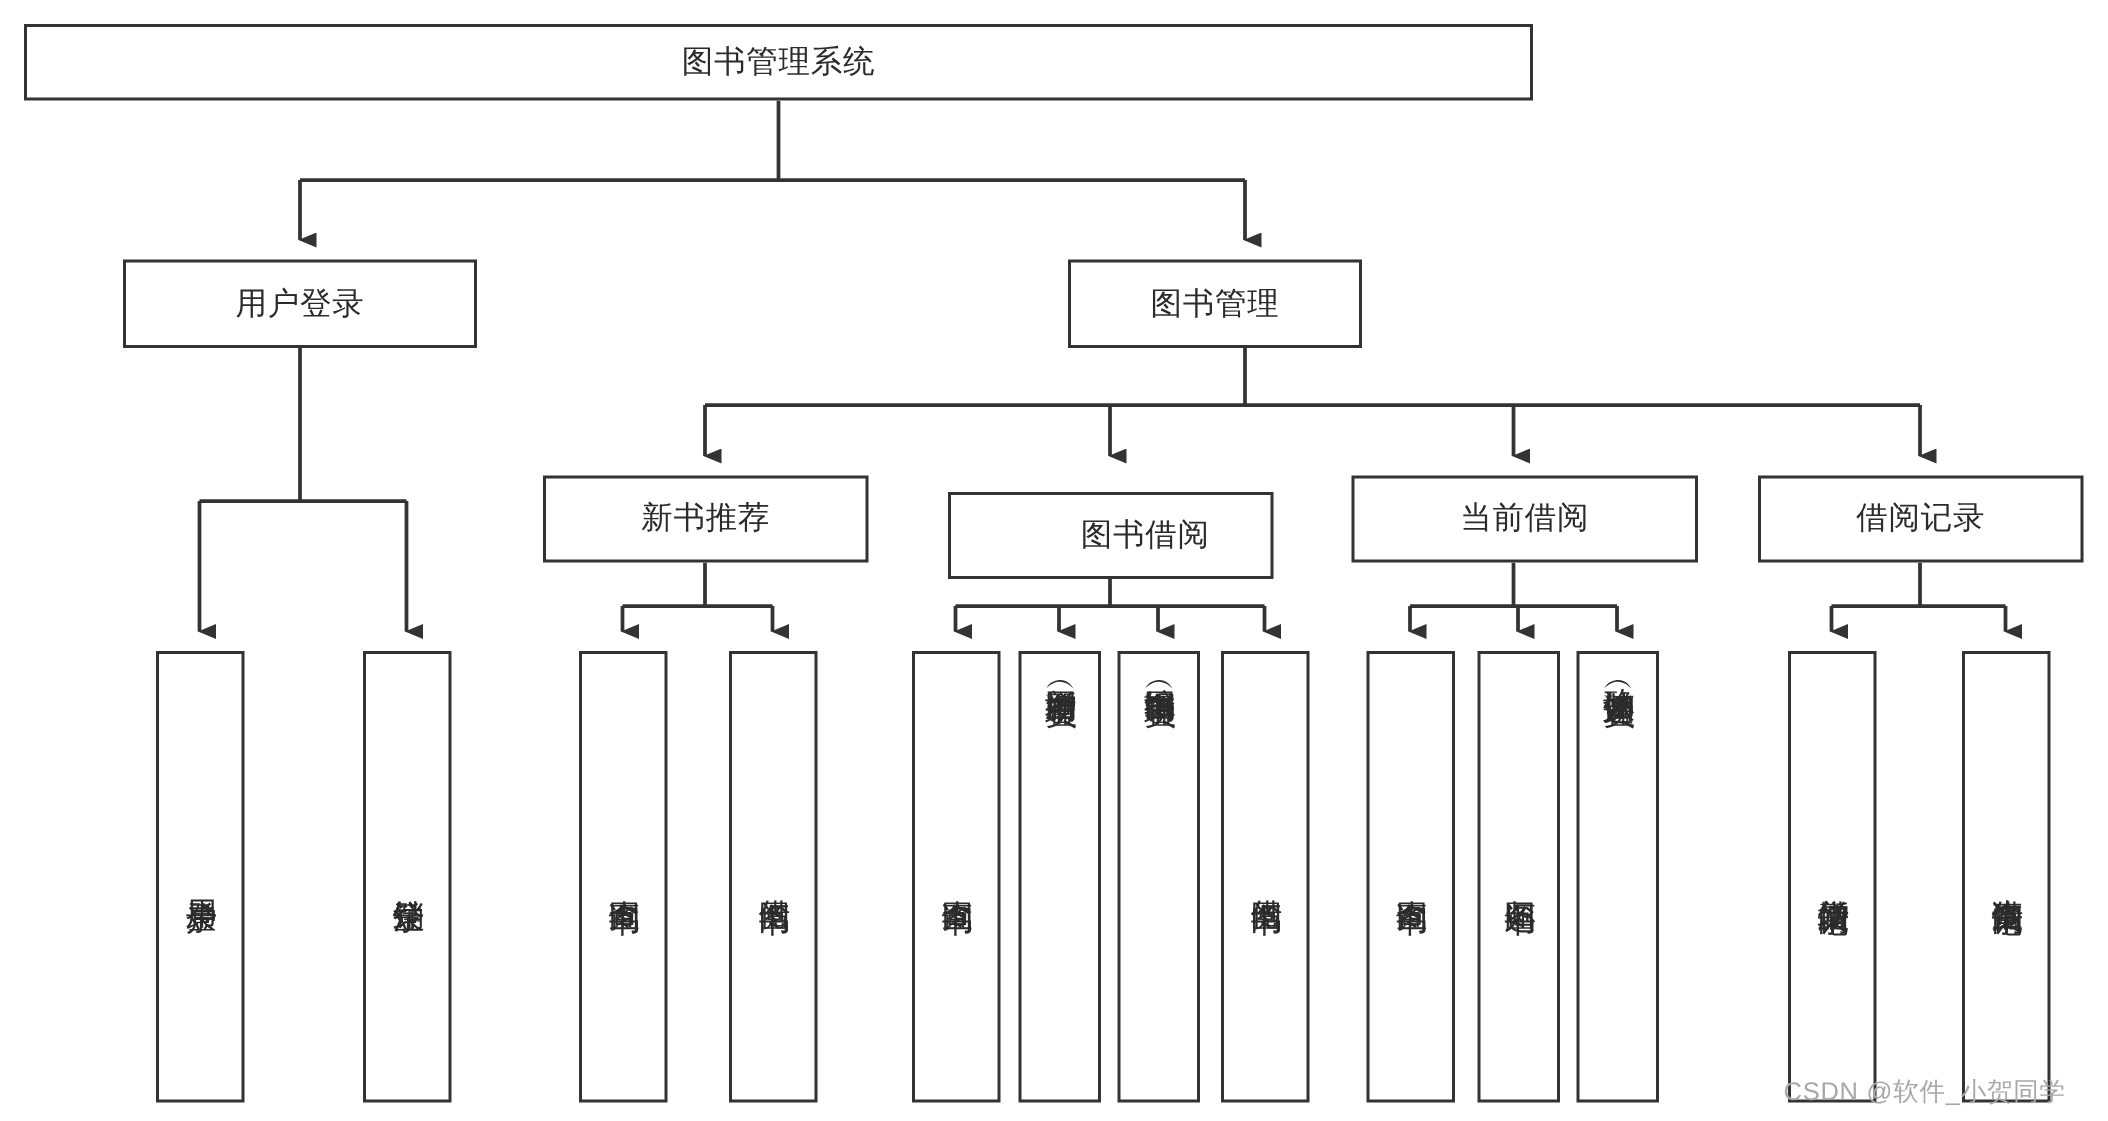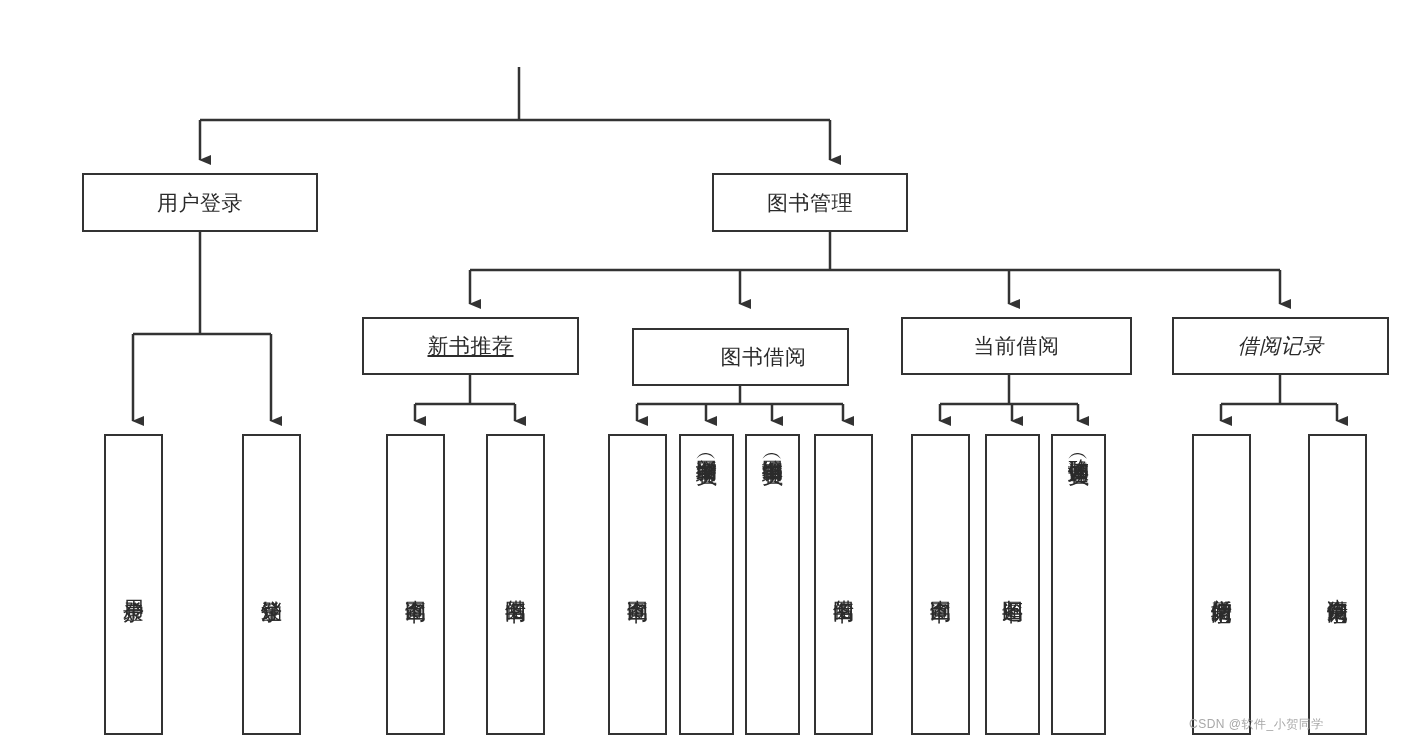--- a/index.html
+++ b/index.html
@@ -55,21 +55,21 @@
     padding-top: 6px;
   }
   .leaf-box.center-v {
     align-items: center;
     padding-top: 0;
   }
   #watermark {
     position: absolute;
     left: 1189px;
     top: 716px;
-    font-size: 12px;
+    font-size: 17px;
     color: #a8a8a8;
     white-space: nowrap;
     letter-spacing: 0.5px;
   }
 </style>
 </head>
 <body>
 
 <div id="canvas">
 
@@ -117,38 +117,41 @@
       <line x1="1012" y1="404" x2="1012" y2="421" marker-end="url(#arrowhead)"></line>
       <line x1="1078" y1="404" x2="1078" y2="421" marker-end="url(#arrowhead)"></line>
 
       <line x1="1280" y1="375" x2="1280" y2="404"></line>
       <line x1="1221" y1="404" x2="1337" y2="404"></line>
       <line x1="1221" y1="404" x2="1221" y2="421" marker-end="url(#arrowhead)"></line>
       <line x1="1337" y1="404" x2="1337" y2="421" marker-end="url(#arrowhead)"></line>
     </g>
   </svg>
 
+  <div class="node-box" style="left:16px; top:16px; width:1006px; height:51px;">
+    <span class="node-label-h">图书管理系统</span>
+  </div>
 
   <div class="node-box" style="left:82px; top:173px; width:236px; height:59px;">
     <span class="node-label-h">用户登录</span>
   </div>
   <div class="node-box" style="left:712px; top:173px; width:196px; height:59px;">
     <span class="node-label-h">图书管理</span>
   </div>
 
-  <div class="node-box" style="left:362px; top:317px; width:217px; height:58px;text-decoration:underline;">
+  <div class="node-box" style="left:362px; top:317px; width:217px; height:58px;">
     <span class="node-label-h">新书推荐</span>
   </div>
   <div class="node-box" style="left:632px; top:328px; width:217px; height:58px;padding-left:46px;">
     <span class="node-label-h">图书借阅</span>
   </div>
   <div class="node-box" style="left:901px; top:317px; width:231px; height:58px;">
     <span class="node-label-h">当前借阅</span>
   </div>
-  <div class="node-box" style="left:1172px; top:317px; width:217px; height:58px;font-style:italic;">
+  <div class="node-box" style="left:1172px; top:317px; width:217px; height:58px;">
     <span class="node-label-h">借阅记录</span>
   </div>
 
   <div class="node-box leaf-box center-v" style="left:104px; top:434px; width:59px; height:301px;">
     <span class="node-label-v">用户登录</span>
   </div>
   <div class="node-box leaf-box center-v" style="left:242px; top:434px; width:59px; height:301px;">
     <span class="node-label-v">注销登录</span>
   </div>
 

